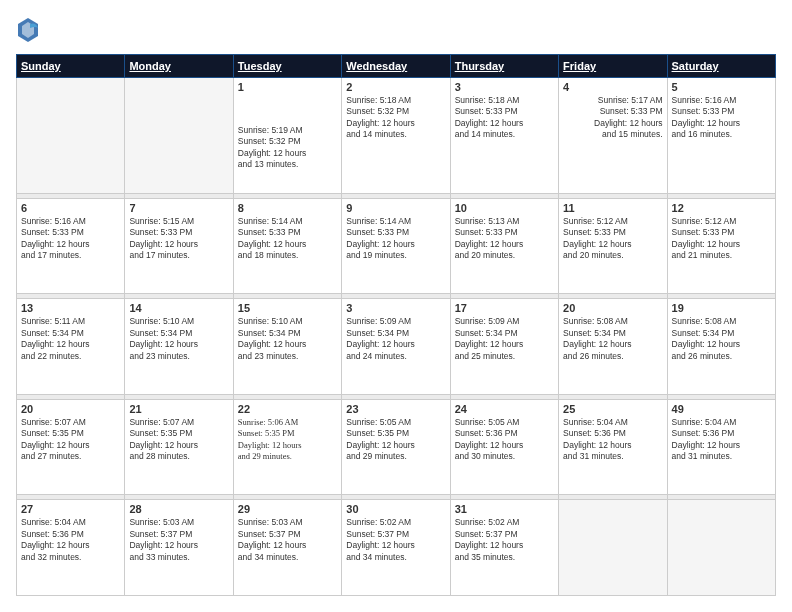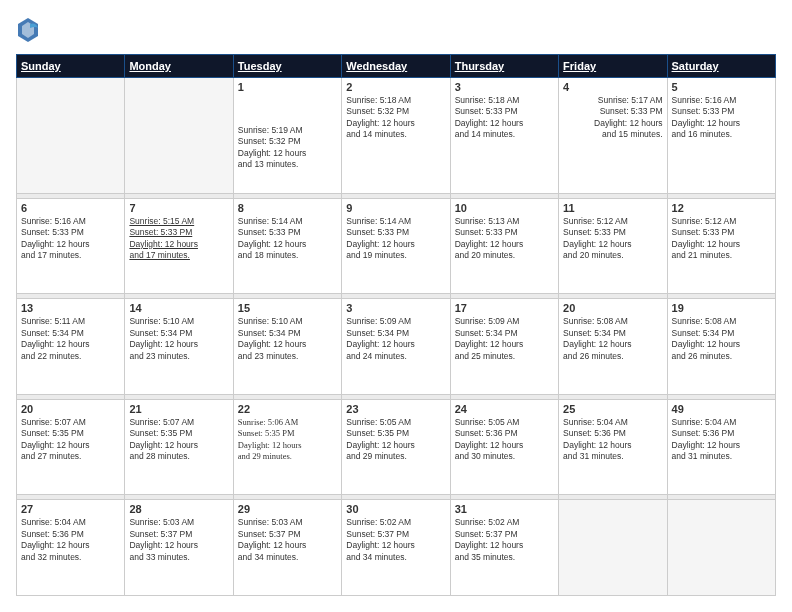--- a/index.html
+++ b/index.html
@@ -187,21 +187,21 @@
         <tr>
           <td>
             <span class="day-num">6</span>
             <div class="cell-text" style="white-space: pre-line;">Sunrise: 5:16 AM
 Sunset: 5:33 PM
 Daylight: 12 hours
 and 17 minutes.</div>
           </td>
           <td>
             <span class="day-num">7</span>
-            <div class="cell-text" style="white-space: pre-line; text-decoration: underline;">Sunrise: 5:15 AM
+            <div class="cell-text" style="white-space: pre-line;">Sunrise: 5:15 AM
 Sunset: 5:33 PM
 Daylight: 12 hours
 and 17 minutes.</div>
           </td>
           <td>
             <span class="day-num">8</span>
             <div class="cell-text" style="white-space: pre-line;">Sunrise: 5:14 AM
 Sunset: 5:33 PM
 Daylight: 12 hours
 and 18 minutes.</div>

